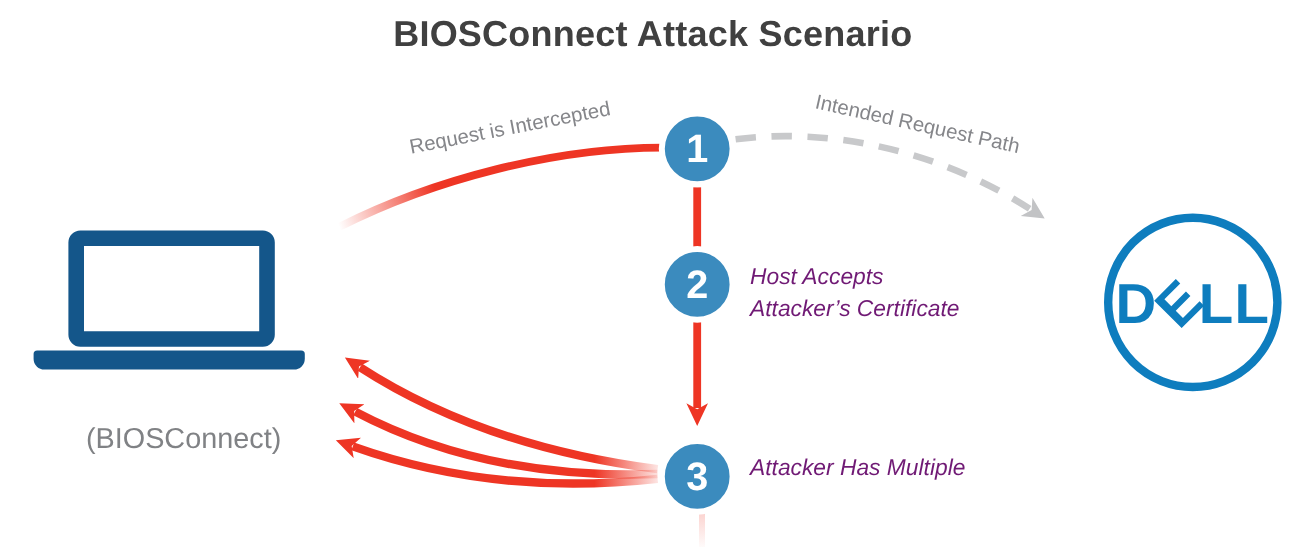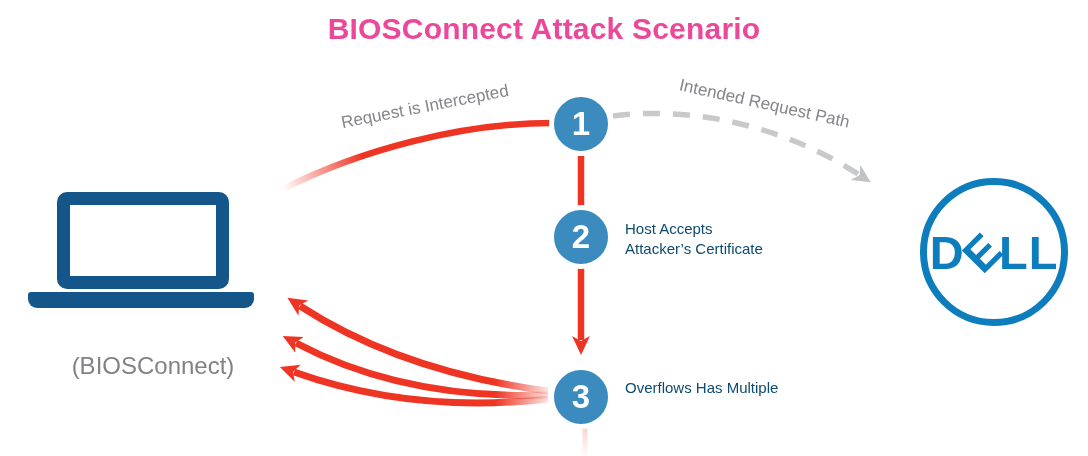--- a/index.html
+++ b/index.html
@@ -8,21 +8,21 @@
     width:1088px;height:456px;
     background:#ffffff;
     overflow:hidden;
     font-family:"Liberation Sans", sans-serif;
   }
   .abs{position:absolute;}
   .title{
     left:0;right:0;top:12px;
     text-align:center;
     font-size:30px;font-weight:bold;
-    color:#ec4899;
+    color:#404040;
     letter-spacing:0.2px;
   }
   
   .laptop-screen{
     left:57px;top:192px;width:172px;height:97px;
     border:13px solid #14568a;border-radius:10px;
     background:#fff;box-sizing:border-box;
   }
   .laptop-base{
     left:28px;top:292px;width:226px;height:16px;
@@ -43,21 +43,21 @@
     color:#fff;font-size:33px;font-weight:bold;
     display:flex;align-items:center;justify-content:center;
     box-sizing:content-box;
   }
   .c1{left:549px;top:92px;}
   .c2{left:549px;top:205px;}
   .c3{left:549px;top:365px;}
   
   .step-label{
     left:625px;
-    font-size:15px;color:#0c4a6e;
+    font-size:19px;font-style:italic;color:#701a75;
     line-height:1.35;white-space:nowrap;
   }
   .s2{top:219px;}
   .s3{top:378px;}
   .step-label span{display:block;}
   
   .path-label{
     font-size:17px;color:#85868a;
     white-space:nowrap;text-align:center;
   }
@@ -130,21 +130,21 @@
   </div>
   <div class="abs circle c3">
     <span>3</span>
   </div>
 
   <div class="abs step-label s2">
     <span>Host Accepts</span>
     <span>Attacker’s Certificate</span>
   </div>
   <div class="abs step-label s3">
-    <span>Overflows Has Multiple</span>
+    <span>Attacker Has Multiple</span>
   </div>
 
   <div class="abs path-label lbl-intercept">Request is Intercepted</div>
   <div class="abs path-label lbl-intended">Intended Request Path</div>
 
   <div class="abs dell">
     <span class="ltr">D</span>
     <span class="ltr tilt">E</span>
     <span class="ltr">L</span>
     <span class="ltr">L</span>

